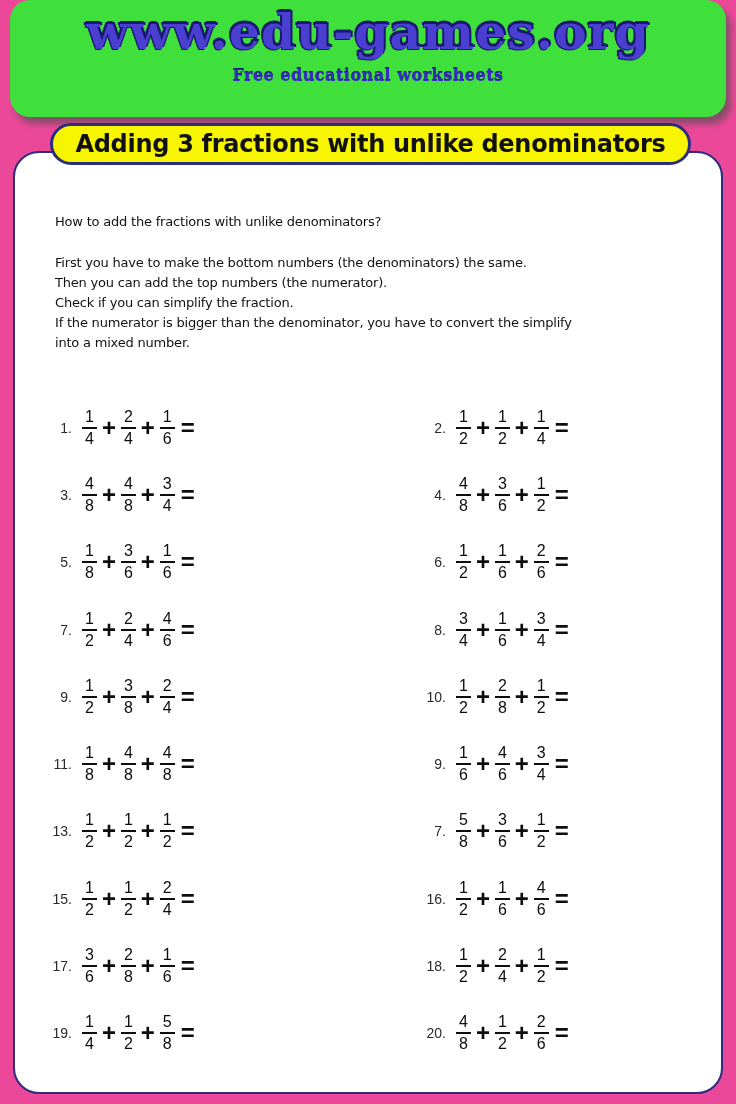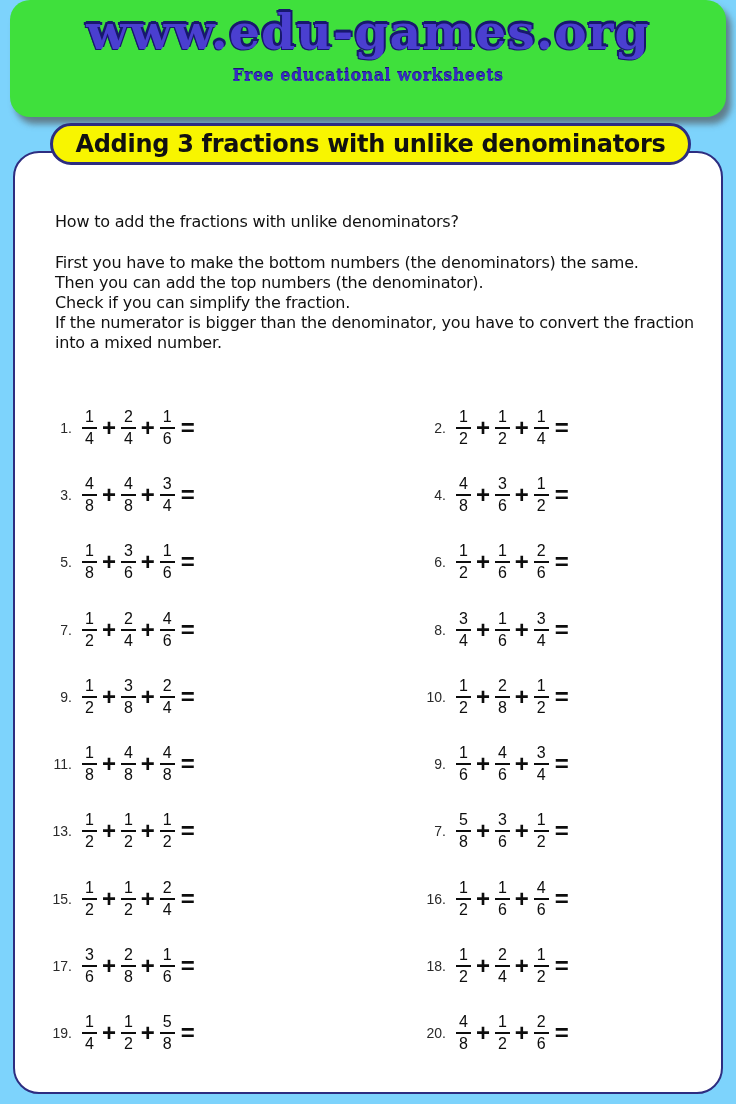--- a/index.html
+++ b/index.html
@@ -7,21 +7,21 @@
     --logo-purple:#4a3fd0;
     --logo-outline:#18186e;
     --pill-yellow:#f8f500;
     --border-navy:#2d2d80;
     --ink:#111111;
   }
   *{margin:0;padding:0;box-sizing:border-box;}
   html,body{background:#ffffff;}
   body{font-family:"DejaVu Sans",sans-serif;}
   .page{
-    position:relative;width:736px;height:1104px;background:#7dd3fc;overflow:hidden;
+    position:relative;width:736px;height:1104px;background:#ec4899;overflow:hidden;
   }
   
   .banner{
     position:absolute;left:10px;top:0;width:716px;height:117px;
     background:var(--banner-green);border-radius:20px;
     box-shadow:5px 7px 6px rgba(80,80,80,0.65);
     text-align:center;
   }
   .banner .site{
     margin-top:6px;
@@ -44,21 +44,21 @@
   .title-pill{
     position:absolute;left:50px;top:123px;width:641px;height:42px;z-index:2;
     background:var(--pill-yellow);border:3px solid var(--border-navy);border-radius:21px;
     display:flex;align-items:center;justify-content:center;
     font-size:24px;font-weight:600;color:var(--ink);letter-spacing:-0.3px;
     white-space:nowrap;
   }
   
   .instructions{
     position:absolute;left:55px;top:212px;width:660px;
-    font-size:16px;line-height:20px;color:var(--ink);letter-spacing:-0.2px;
+    font-size:13px;line-height:20px;color:var(--ink);letter-spacing:-0.2px;
     white-space:nowrap;
   }
   .inst-body{margin-top:21px;}
   
   .problems{
     position:absolute;left:36px;top:394px;width:666px;
     display:grid;grid-template-columns:330px 336px;grid-auto-rows:67.3px;
   }
   .problem{display:flex;align-items:center;}
   .problem.rcol{padding-left:44px;}
@@ -95,23 +95,23 @@
   </div>
 
   <div class="title-pill">Adding 3 fractions with unlike denominators</div>
 
   <div class="sheet"></div>
 
   <div class="instructions">
     <div class="inst-q">How to add the fractions with unlike denominators?</div>
     <div class="inst-body">
         <div>First you have to make the bottom numbers (the denominators) the same.</div>
-        <div>Then you can add the top numbers (the denominator).</div>
+        <div>Then you can add the top numbers (the numerator).</div>
         <div>Check if you can simplify the fraction.</div>
-        <div>If the numerator is bigger than the denominator, you have to convert the fraction</div>
+        <div>If the numerator is bigger than the denominator, you have to convert the simplify</div>
         <div>into a mixed number.</div>
       </div>
   </div>
 
   <div class="problems">
       <div class="problem">
         <span class="pnum">1.</span>
         <span class="frac">
           <span class="num">1</span>
           <span class="den">4</span>

